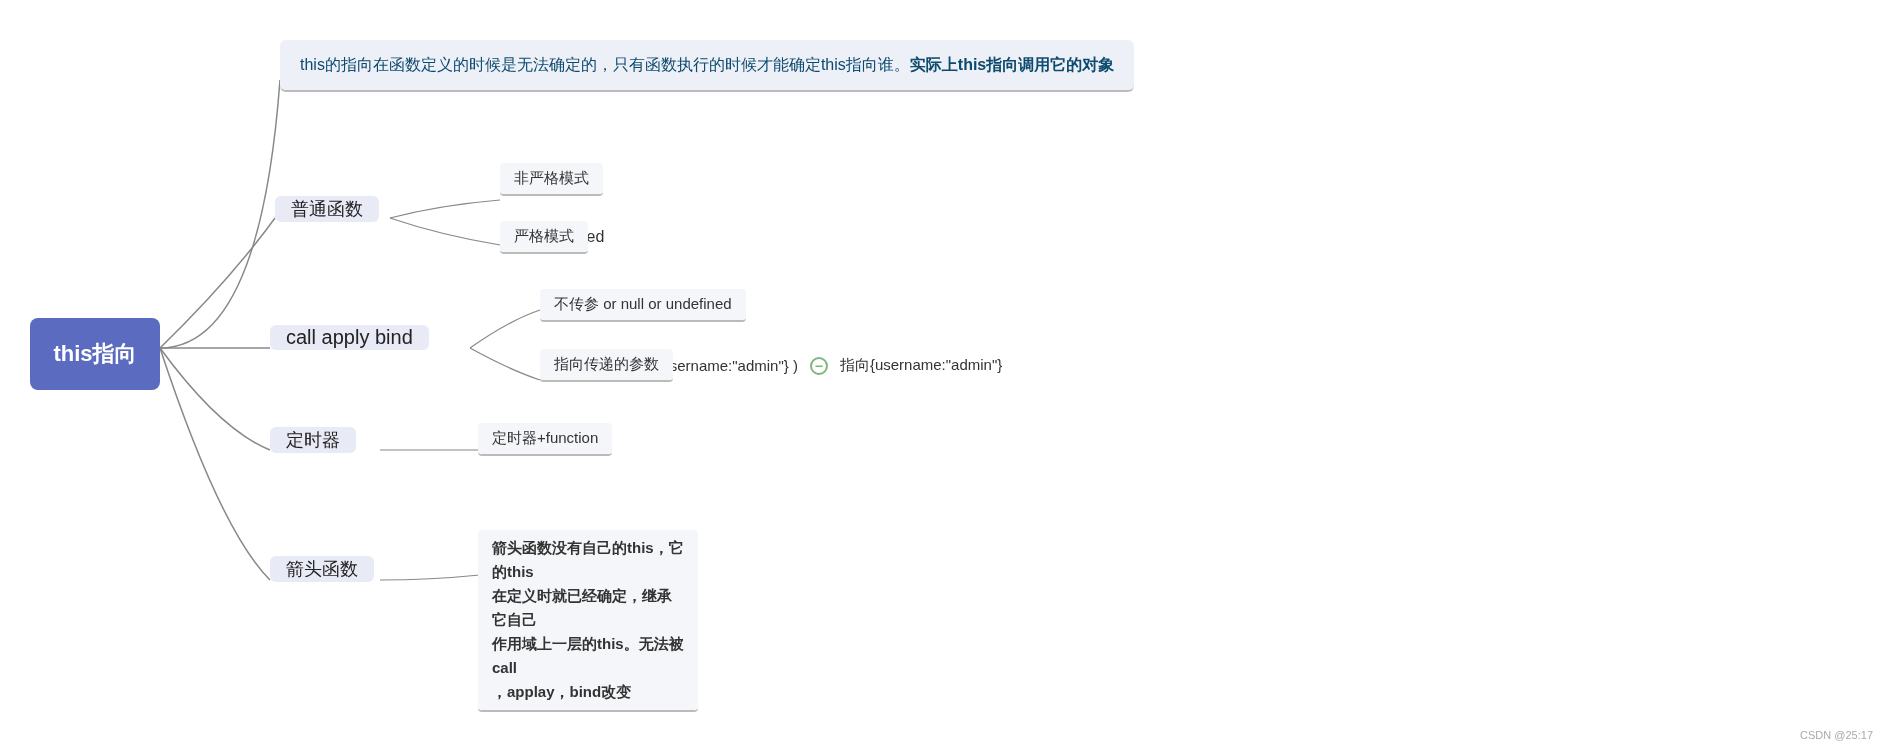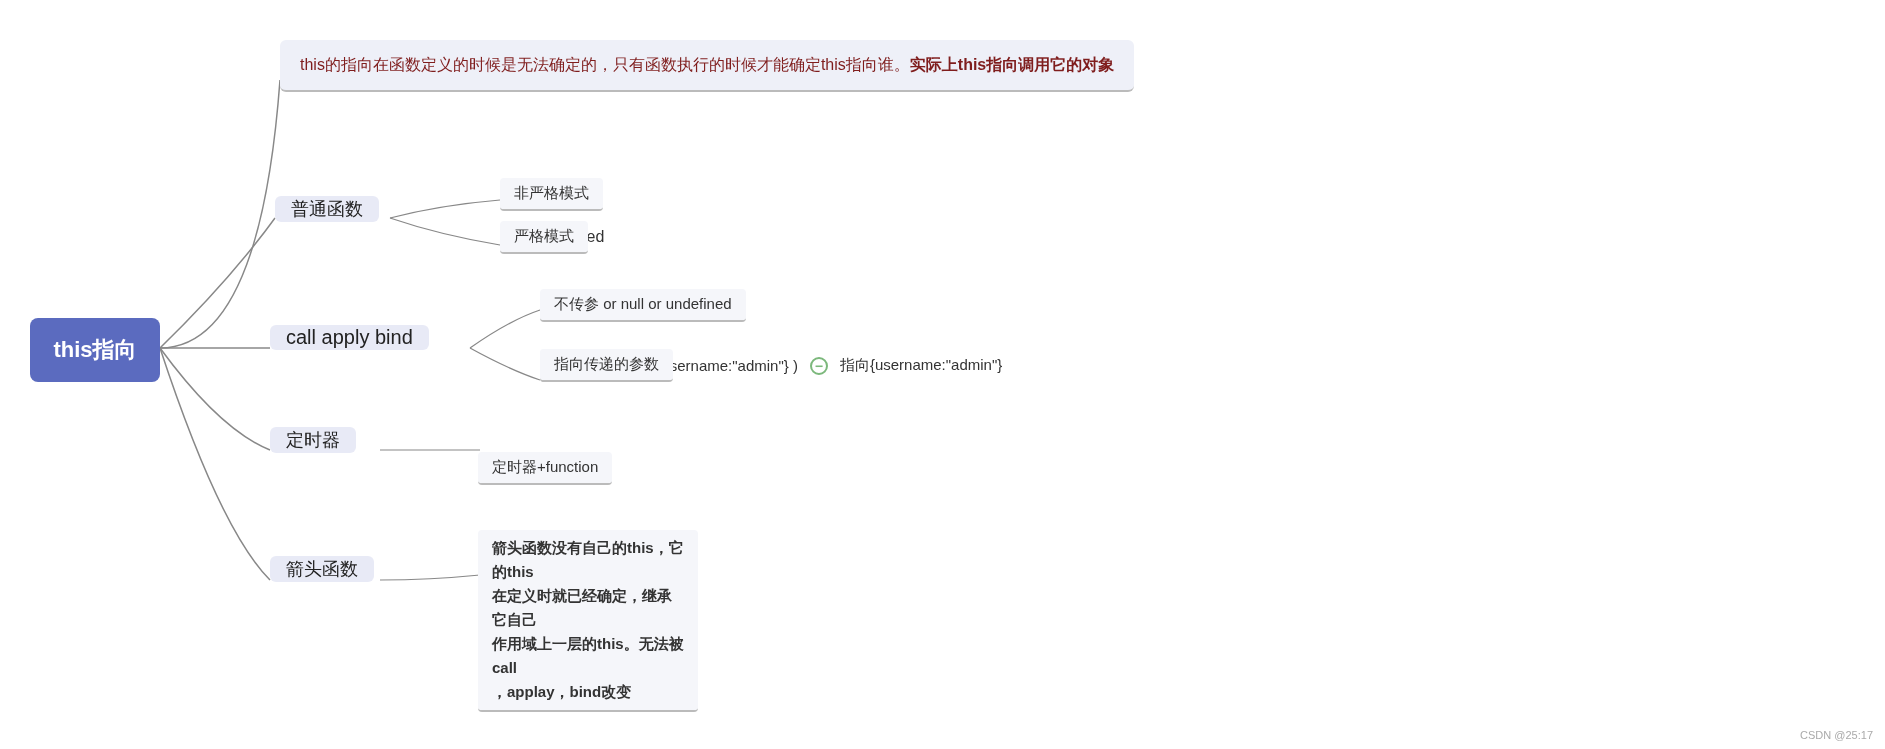--- a/index.html
+++ b/index.html
@@ -10,21 +10,21 @@
       height: 749px;
       overflow: hidden;
       position: relative;
     }
     
     .root-node {
       position: absolute;
       left: 30px;
       top: 318px;
       width: 130px;
-      height: 64px;
+      height: 72px;
       background: #5b6bbf;
       border-radius: 8px;
       display: flex;
       align-items: center;
       justify-content: center;
       color: white;
       font-size: 22px;
       font-weight: bold;
     }
     
@@ -54,21 +54,21 @@
       line-height: 1.5;
       font-weight: bold;
     }
     
     .desc-box {
       position: absolute;
       background: #eef0f8;
       border-radius: 6px;
       padding: 12px 20px;
       font-size: 16px;
-      color: #7f1d1d;
+      color: #0c4a6e;
       line-height: 1.6;
       border-bottom: 2px solid #bbb;
     }
     .desc-box .bold { font-weight: bold; }
     
     .minus {
       display: inline-block;
       width: 18px;
       height: 18px;
       border-radius: 50%;
@@ -129,21 +129,21 @@
 </div>
 
 <div class="desc-box" style="left:280px; top:40px; max-width:1500px;">
   <span>this的指向在函数定义的时候是无法确定的，只有函数执行的时候才能确定this指向谁。</span><span class="bold">实际上this指向调用它的对象</span>
 </div>
 
 <div class="branch-node" style="left:275px; top:196px;">
   <span>普通函数</span>
 </div>
 
-<div style="position:absolute; left:500px; top:178px; display:flex; align-items:flex-start; gap:8px;">
+<div style="position:absolute; left:500px; top:178px; display:flex; align-items:flex-end; gap:8px;">
   <span class="leaf-box">非严格模式</span>
   <span class="minus">−</span>
   <span style="font-size:16px;color:#333;">window</span>
 </div>
 <div style="position:absolute; left:500px; top:228px; display:flex; align-items:center; gap:8px;">
   <span class="leaf-box">严格模式</span>
   <span class="minus">−</span>
   <span style="font-size:16px;color:#333;">undefined</span>
 </div>
 
@@ -164,21 +164,21 @@
   <span class="minus">−</span>
   <span style="font-size:15px;color:#333;">fn.call( {username:"admin"} )</span>
   <span class="minus">−</span>
   <span style="font-size:15px;color:#333;">指向{username:"admin"}</span>
 </div>
 
 <div class="branch-node" style="left:270px; top:427px;">
   <span>定时器</span>
 </div>
 
-<div style="position:absolute; left:478px; top:430px; display:flex; align-items:center; gap:8px;margin-top:29px;">
+<div style="position:absolute; left:478px; top:430px; display:flex; align-items:center; gap:8px;">
   <span class="leaf-box">定时器+function</span>
   <span class="minus">−</span>
   <span style="font-size:16px;color:#333;">window</span>
 </div>
 
 <div class="branch-node" style="left:270px; top:556px;">
   <span>箭头函数</span>
 </div>
 
 <div style="position:absolute; left:478px; top:530px; display:flex; align-items:flex-start; gap:8px;">

